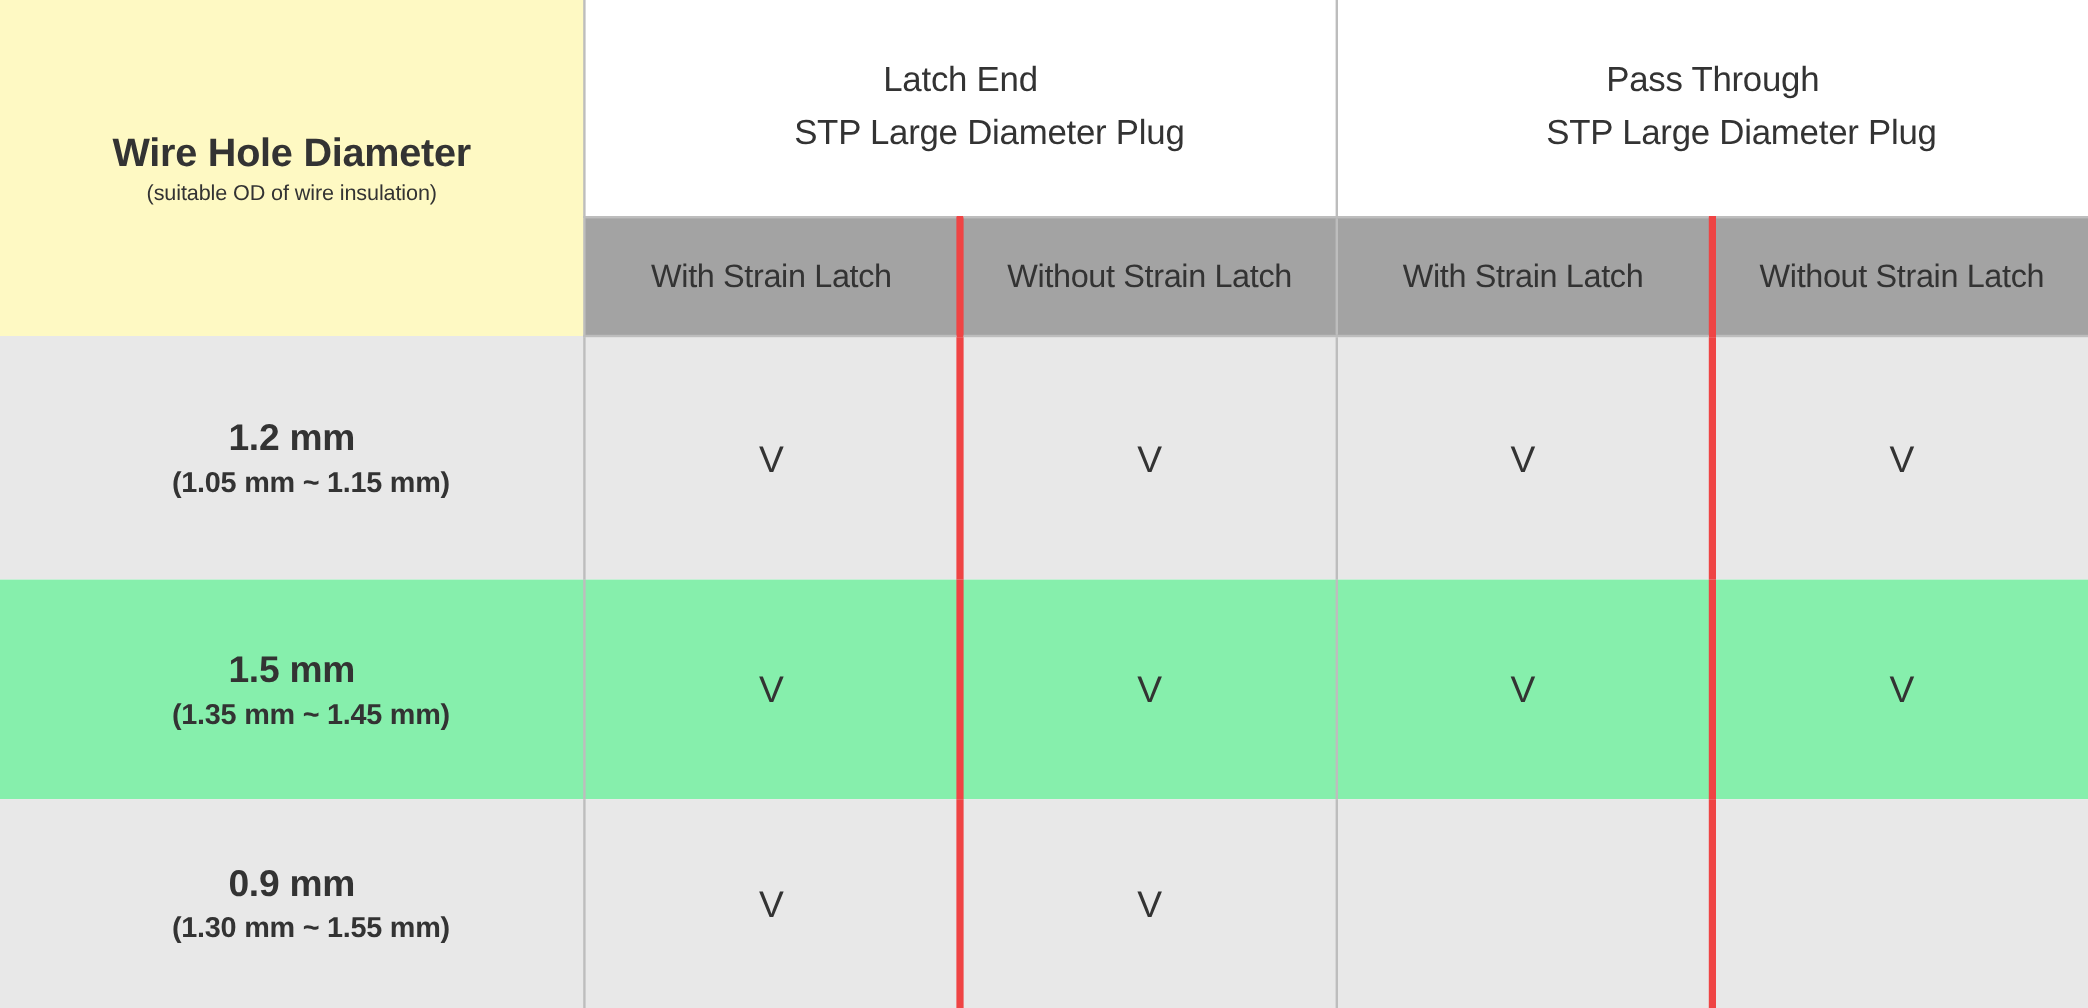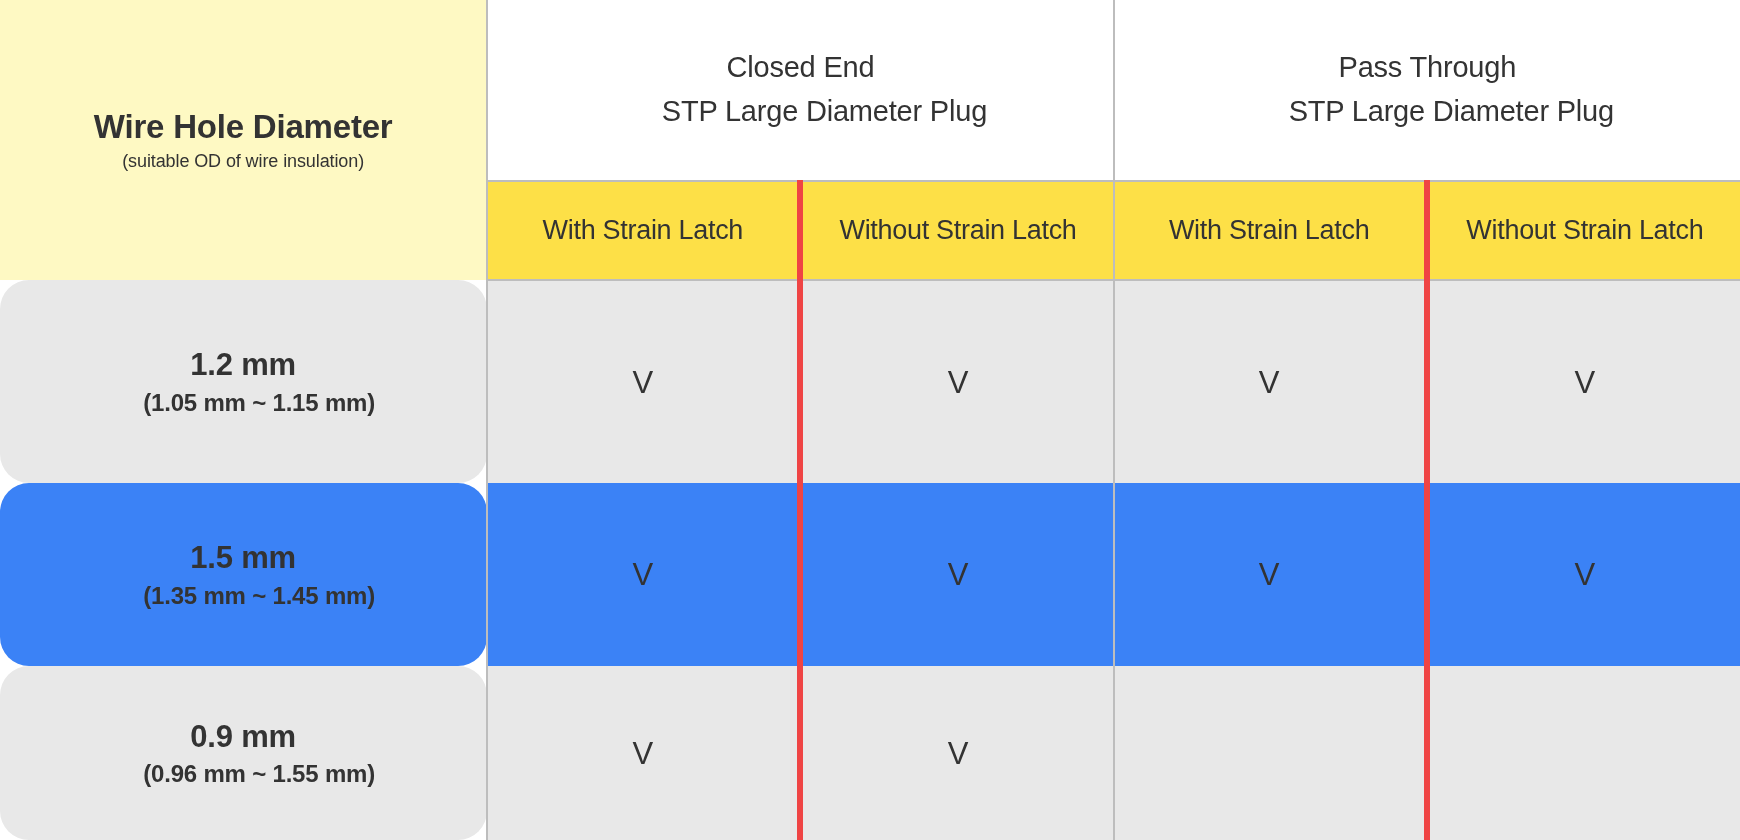--- a/index.html
+++ b/index.html
@@ -71,36 +71,35 @@
     font-weight: bold;
     color: #333333;
     line-height: 1.5;
     letter-spacing: -0.2px;
   }
   .group-header .gh-l1 { display: block; }
   .group-header .gh-l2 { display: block; margin-left: 48px; }
 
   
   .sub-header {
-    background: #fde047;
+    background: #a3a3a3;
     font-size: 27px;
     font-weight: normal;
     color: #333333;
     line-height: 1.2;
     height: 96px;
     letter-spacing: -0.3px;
   }
 
   
   tr.row-shaded > td { background: #e8e8e8; }
-  tr.row-plain  > td { background: #3b82f6; }
+  tr.row-plain  > td { background: #86efac; }
 
   .diam-cell {
     padding: 0 14px;
-    border-radius: 29px;
   }
   .diam-cell .d-main {
     display: block;
     font-size: 31px;
     font-weight: bold;
     color: #333333;
     line-height: 1.28;
     letter-spacing: -0.2px;
   }
   .diam-cell .d-range {
@@ -136,21 +135,21 @@
       <col class="c-sub">
   </colgroup>
   <tbody>
 
     <tr>
       <td class="diam-header" rowspan="2">
         <span class="dh-title">Wire Hole Diameter</span>
         <span class="dh-sub">(suitable OD of wire insulation)</span>
       </td>
       <td class="group-header bl bb" colspan="2" style="height:178px;">
-        <span class="gh-l1">Closed End</span>
+        <span class="gh-l1">Latch End</span>
         <span class="gh-l2">STP Large Diameter Plug</span>
       </td>
       <td class="group-header bl bb" colspan="2">
         <span class="gh-l1">Pass Through</span>
         <span class="gh-l2">STP Large Diameter Plug</span>
       </td>
     </tr>
 
     <tr>
       <td class="sub-header bl bb">With Strain Latch</td>
@@ -193,21 +192,21 @@
         <span class="mark">V</span>
       </td>
       <td class="mark-cell bl-thin">
         <span class="mark">V</span>
       </td>
     </tr>
 
     <tr class="row-shaded">
       <td class="diam-cell" style="height:172px;">
         <span class="d-main">0.9 mm</span>
-        <span class="d-range">(0.96 mm ~ 1.55 mm)</span>
+        <span class="d-range">(1.30 mm ~ 1.55 mm)</span>
       </td>
       <td class="mark-cell bl">
         <span class="mark">V</span>
       </td>
       <td class="mark-cell bl-thin">
         <span class="mark">V</span>
       </td>
       <td class="mark-cell bl">
         <span class="mark"></span>
       </td>

